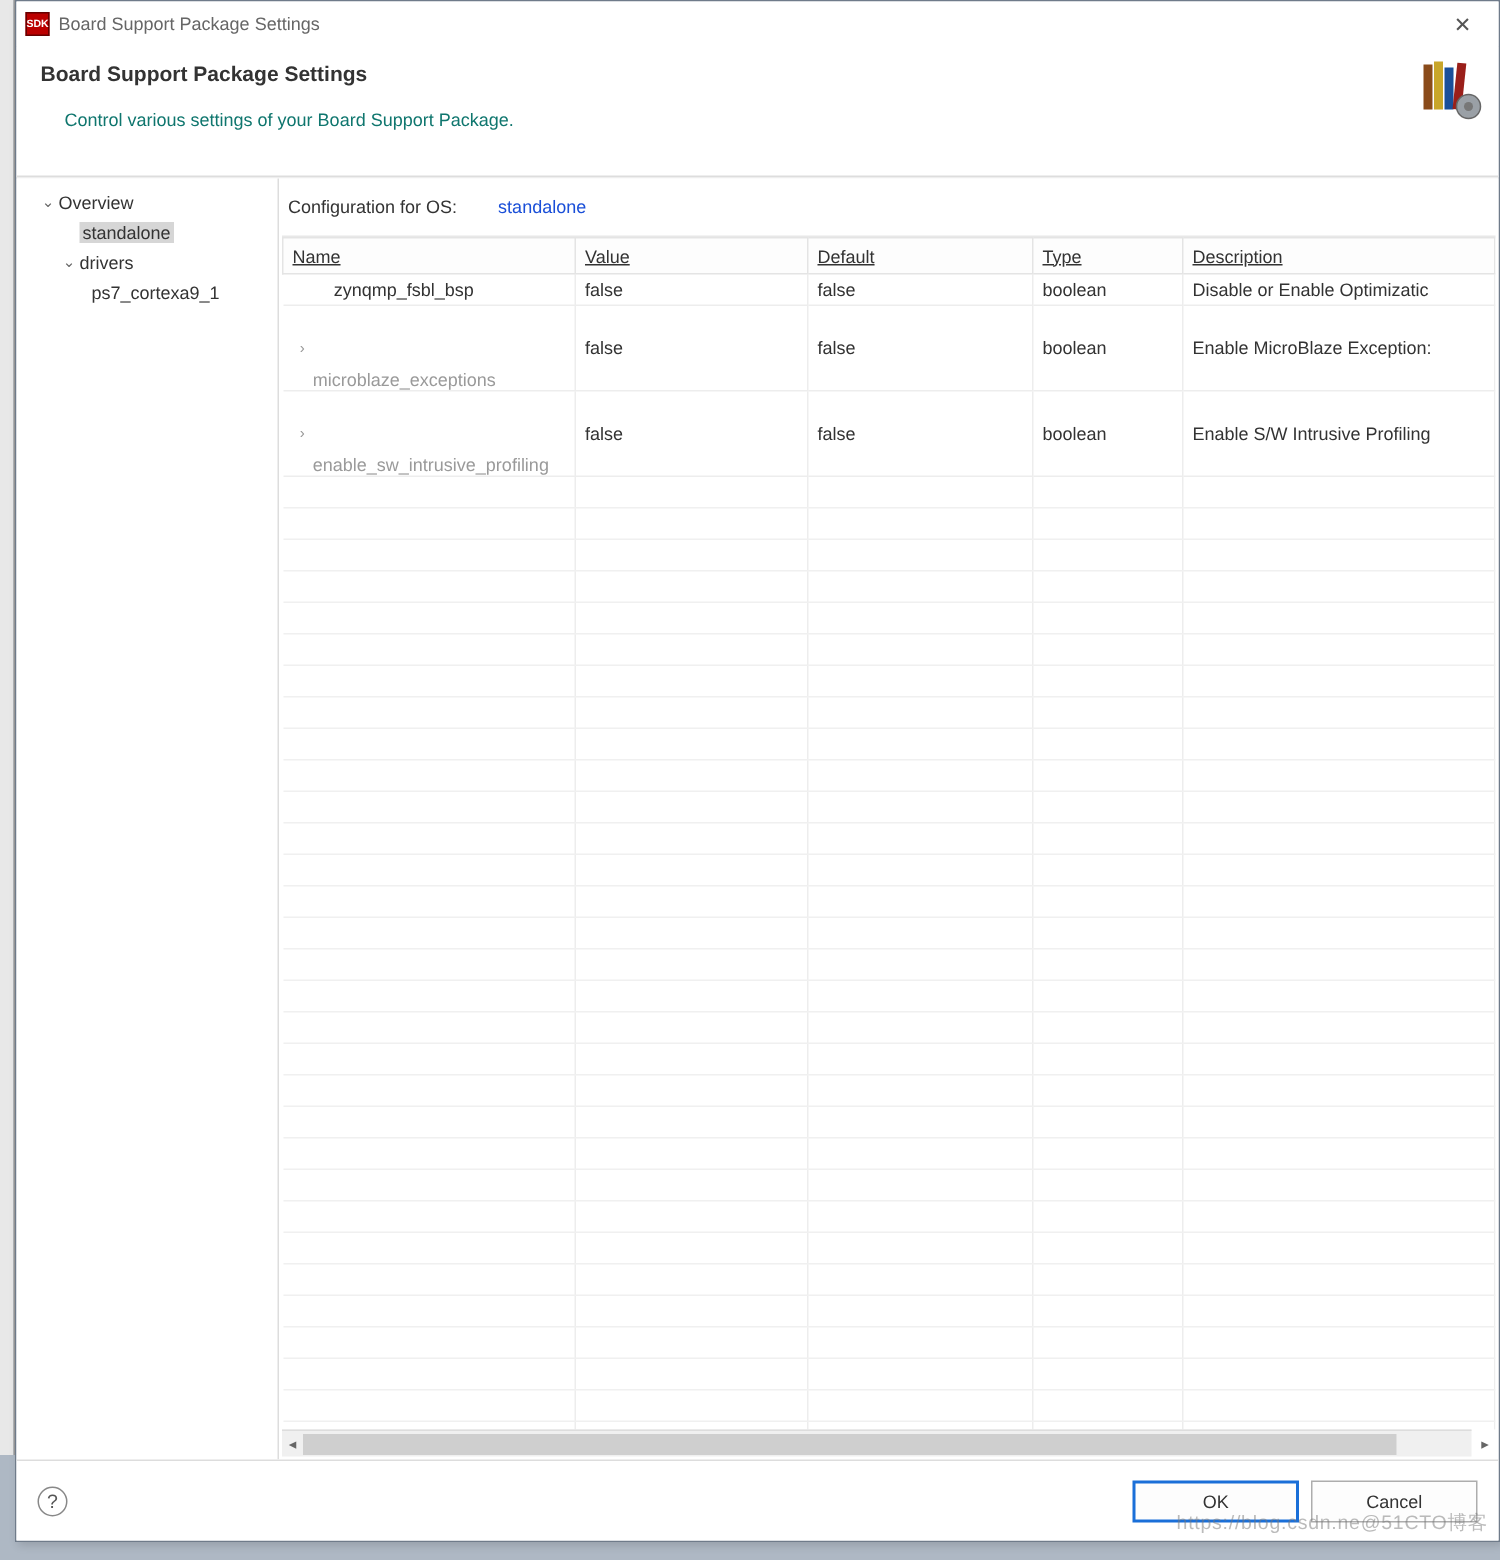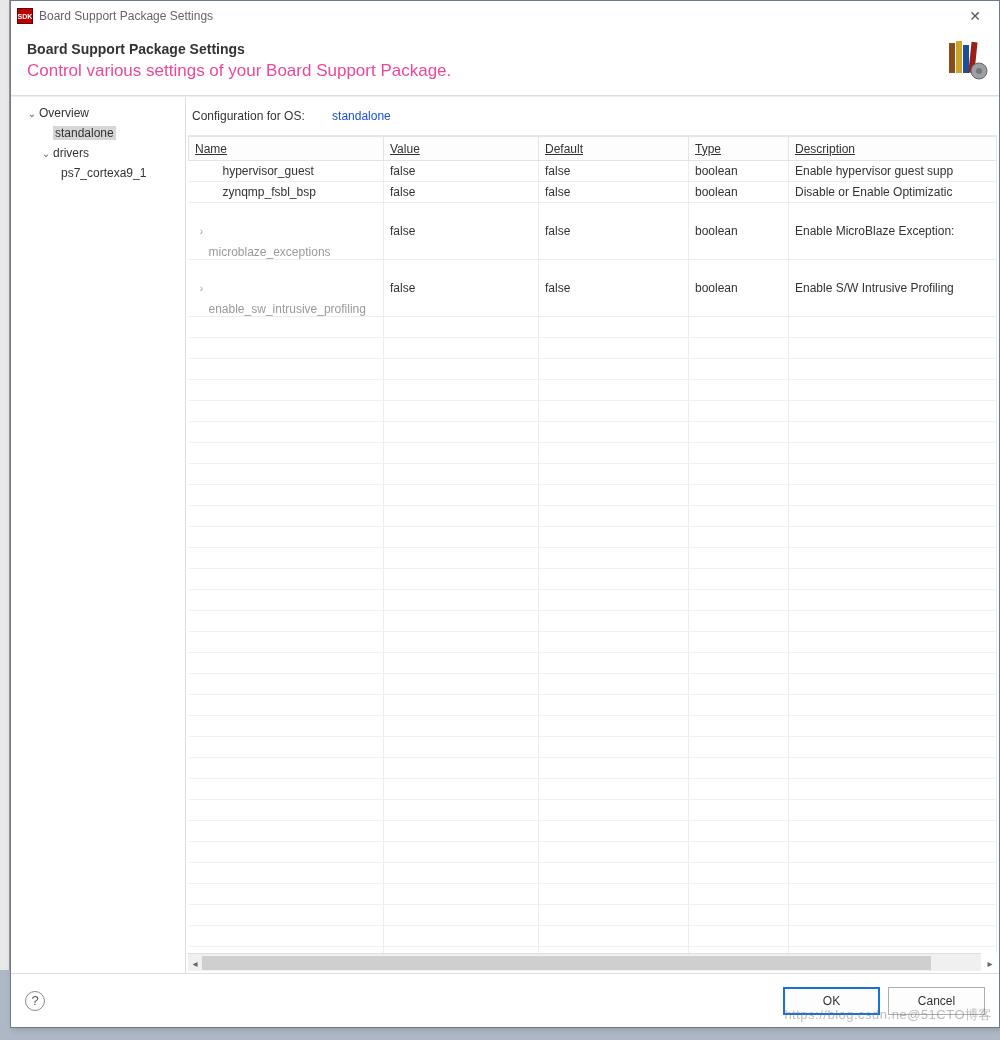--- a/index.html
+++ b/index.html
@@ -5,21 +5,21 @@
   * { box-sizing: border-box; font-family: "Segoe UI", Tahoma, sans-serif; }
   body { margin: 0; background: #aeb8c4; width: 1000px; height: 1040px; overflow: hidden; position: relative; }
   .left-peek { position: absolute; left: 0; top: 0; width: 10px; height: 970px; background: linear-gradient(#e8e8e8, #e8e8e8); border-right: 1px solid #999; }
   .dialog { position: absolute; left: 10px; top: 0; right: 0; bottom: 12px; background: #fff; border: 1px solid #6f7b8a; display: flex; flex-direction: column; box-shadow: 2px 2px 6px rgba(0,0,0,0.15);}
   .titlebar { height: 30px; display: flex; align-items: center; padding: 0 4px 0 6px; background: #fff; color: #666; font-size: 12px; }
   .titlebar .app-icon { width: 16px; height: 16px; background: #b00; color: #fff; font-size: 7px; font-weight: bold; display: flex; align-items: center; justify-content: center; margin-right: 6px; border: 1px solid #600;}
   .titlebar .spacer { flex: 1; }
   .titlebar .close { width: 40px; height: 24px; display: flex; align-items: center; justify-content: center; color: #555; font-size: 14px;}
   .header { padding: 10px 16px 14px 16px; border-bottom: 1px solid #ddd; background: #fff; display: flex; align-items: flex-start; position: relative; }
   .header h1 { margin: 0 0 4px 0; font-size: 14px; font-weight: bold; color: #333; }
-  .header p { margin: 0; font-size: 17px; color: #ec4899; }
+  .header p { margin: 16px; font-size: 12px; color: #0f766e; }
   .header-icon { position: absolute; right: 10px; top: 6px; width: 44px; height: 44px; }
   .body { flex: 1; display: flex; min-height: 0; border-top: 1px solid #eee; }
   .tree { width: 175px; border-right: 1px solid #ddd; padding: 6px 2px; font-size: 12px; color: #333; background: #fff;}
   .tree-item { display: flex; align-items: center; height: 20px; white-space: nowrap;}
   .tw { width: 14px; text-align: center; color: #666; font-size: 10px; display:inline-block;}
   .tree .sel { background: #d6d6d6; padding: 0 2px; }
   .indent1 { padding-left: 12px; }
   .indent2 { padding-left: 26px; }
   .indent3 { padding-left: 48px; }
   .main { flex: 1; display: flex; flex-direction: column; min-width: 0; padding: 6px 0 0 0; background:#fff;}
@@ -34,21 +34,21 @@
   .expander { width: 14px; color: #999; font-size: 10px; text-align: center; }
   .disabled-text { color: #9a9a9a; margin-top: 42px; }
   .empty-row td { border-bottom: 1px solid #f0f0f0; }
   .hscroll { height: 18px; background: #f0f0f0; border-top: 1px solid #ddd; position: relative; margin: 0 18px 2px 2px;}
   .hscroll .thumb { position: absolute; left: 14px; top: 2px; height: 14px; right: 50px; background: #cfcfcf; border-radius: 0;}
   .hscroll .arrow { position: absolute; top: 0; width: 14px; height: 18px; color: #666; font-size: 10px; display:flex; align-items:center; justify-content:center;}
   .hscroll .arrow.left { left: 0; } .hscroll .arrow.right { right: -16px; }
   .footer { height: 54px; border-top: 1px solid #ddd; display: flex; align-items: center; padding: 0 14px; background: #fff;}
   .help { width: 20px; height: 20px; border: 1px solid #888; border-radius: 50%; color: #555; font-size: 13px; display: flex; align-items: center; justify-content: center;}
   .footer .spacer { flex: 1; }
-  .btn { width: 97px; height: 28px; font-size: 12px; background: #fdfdfd; border: 1px solid #adadad; margin-left: 8px; display:flex; align-items:center; justify-content:center; color:#333;}
+  .btn { width: 111px; height: 28px; font-size: 12px; background: #fdfdfd; border: 1px solid #adadad; margin-left: 8px; display:flex; align-items:center; justify-content:center; color:#333;}
   .btn.primary { border: 2px solid #1a6fd8; }
   .watermark { position: absolute; right: 8px; bottom: 16px; color: rgba(120,120,120,0.5); font-size: 13px; letter-spacing: 0.5px; pointer-events:none;}
   .col-name { width: 195px; } .col-value { width: 155px; } .col-default { width: 150px; } .col-type { width: 100px; } .col-desc { width: auto; }
   .tbl-body { flex:1; overflow:hidden; }
 </style>
 </head>
 <body>
 
 <div class="left-peek"></div>
 
@@ -121,32 +121,20 @@
               <th>Default</th>
               <th>Type</th>
               <th>Description</th>
             </tr>
           </thead>
           <tbody id="tbody" class="tbl-body">
               <tr>
                 <td>
                   <div class="name-cell">
                     <span class="expander"></span>
-                    <span style="padding-left: 14px;">hypervisor_guest</span>
-                  </div>
-                </td>
-                <td>false</td>
-                <td>false</td>
-                <td>boolean</td>
-                <td>Enable hypervisor guest supp</td>
-              </tr>
-              <tr>
-                <td>
-                  <div class="name-cell">
-                    <span class="expander"></span>
                     <span style="padding-left: 14px;">zynqmp_fsbl_bsp</span>
                   </div>
                 </td>
                 <td>false</td>
                 <td>false</td>
                 <td>boolean</td>
                 <td>Disable or Enable Optimizatic</td>
               </tr>
               <tr>
                 <td>

